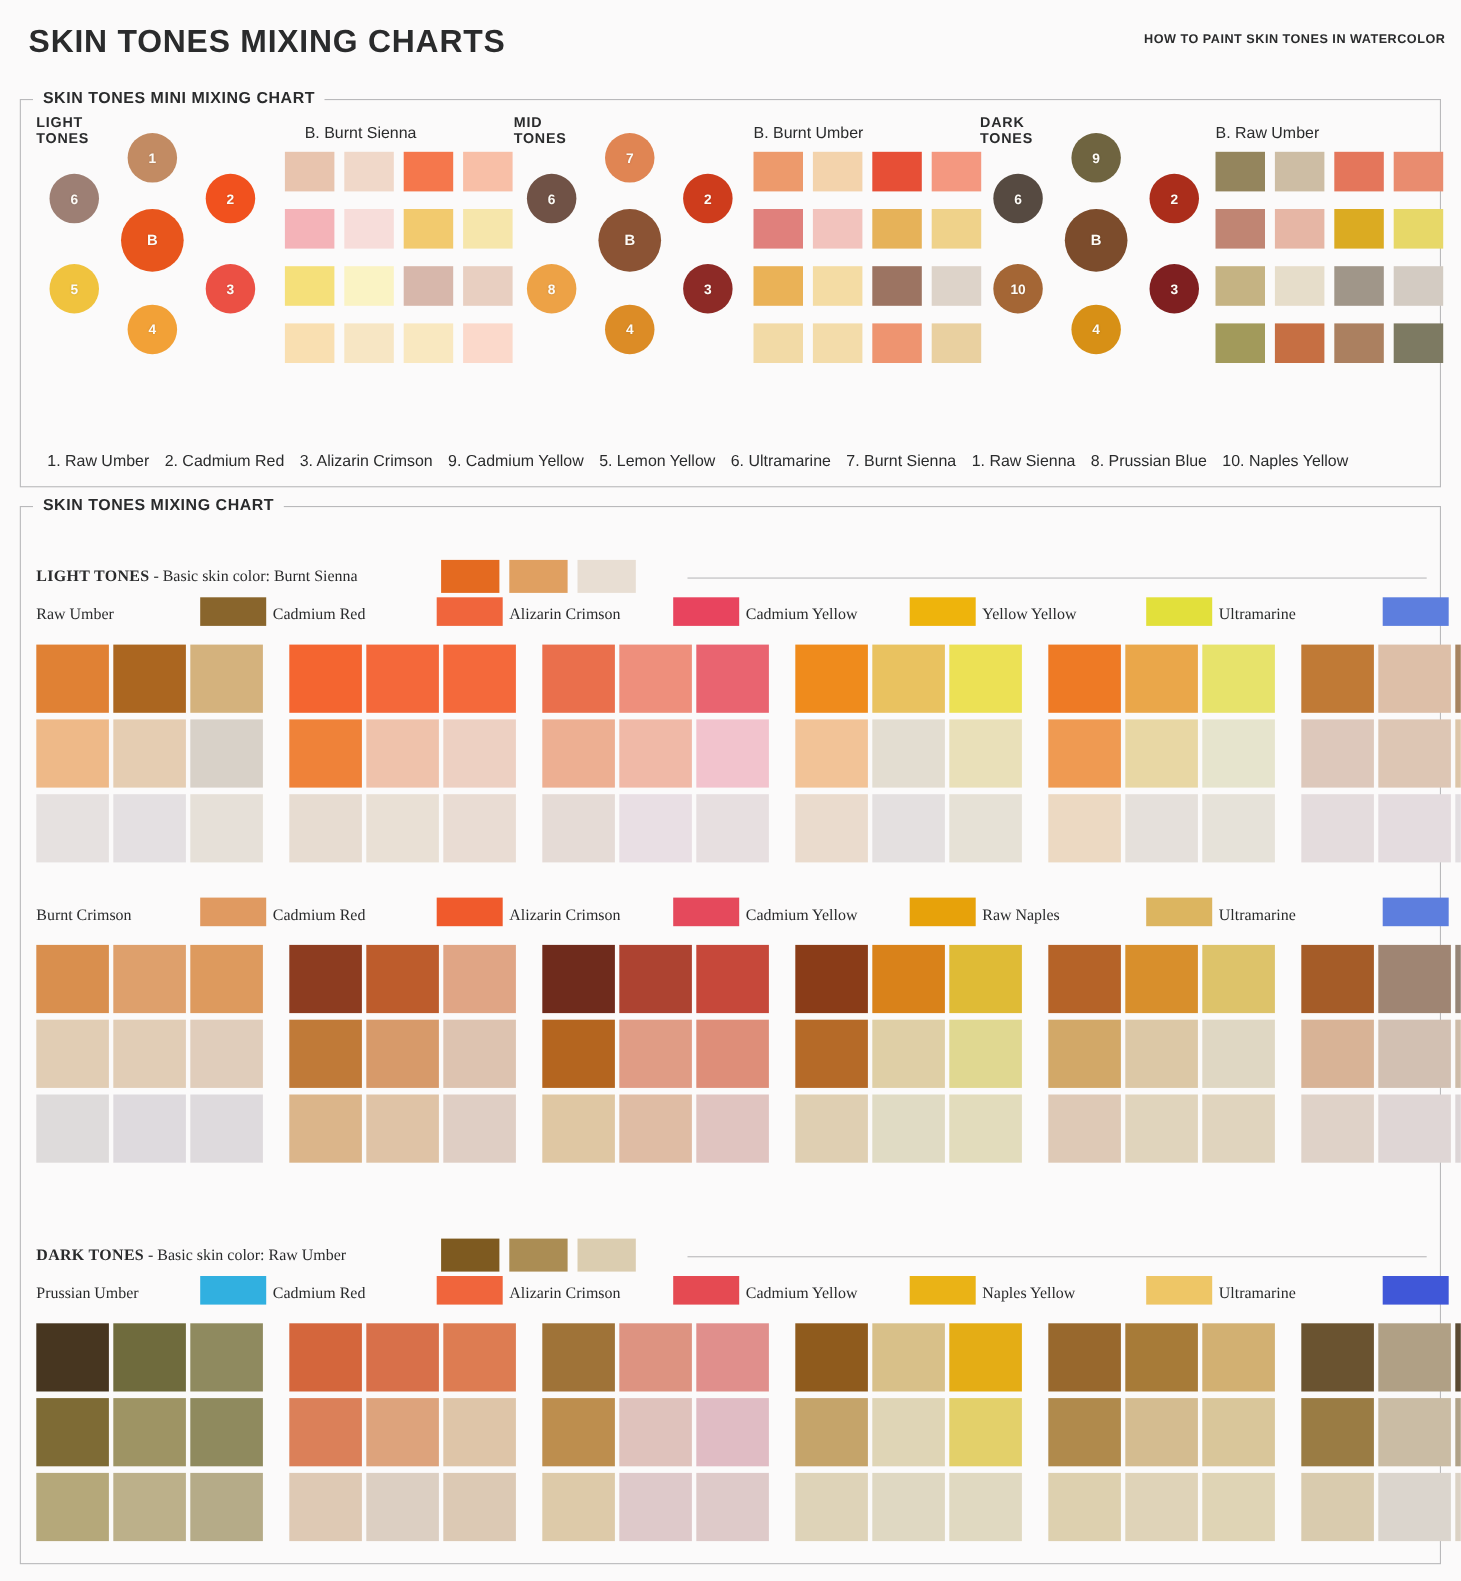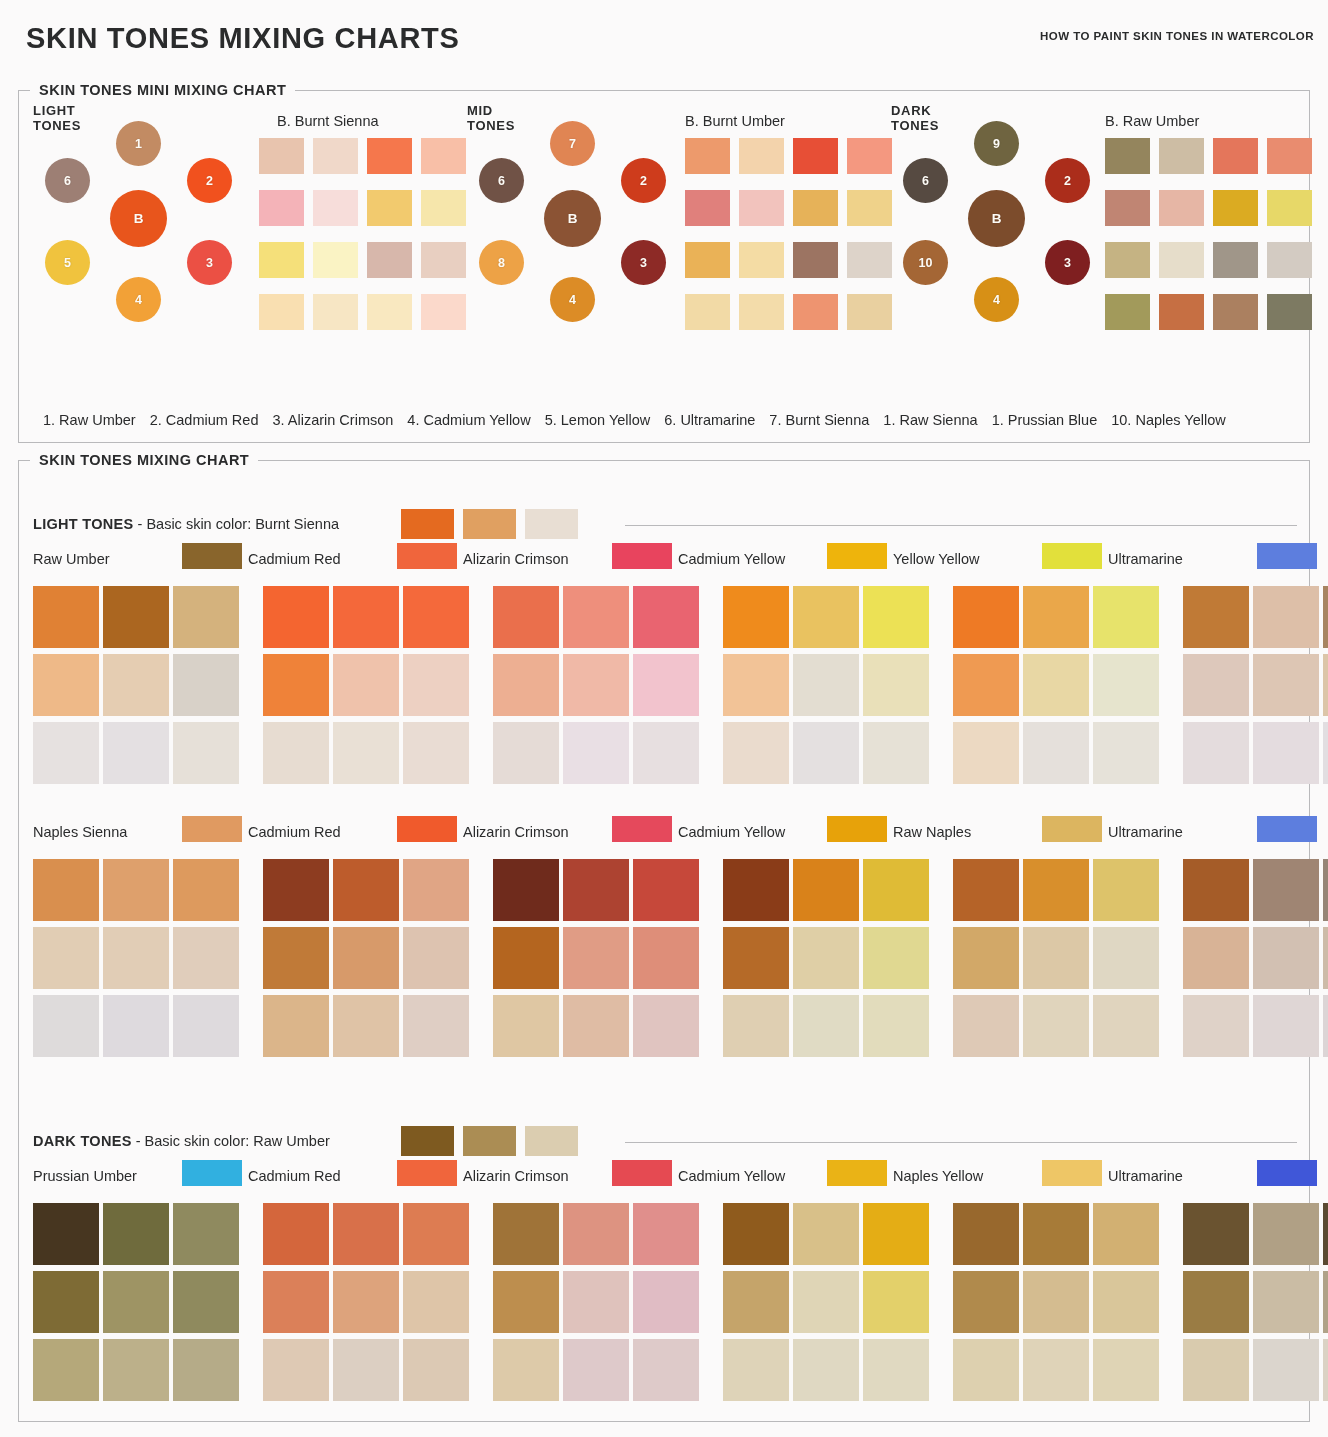--- a/index.html
+++ b/index.html
@@ -60,21 +60,21 @@
     column-gap: 9px; row-gap: 13px; }
   .mini-cell { width: 45px; height: 36px; }
 
   .mini-legend {
     position: absolute; left: 24px; bottom: 14px;
     font-size: 14.5px; color: #2a2b2c; white-space: nowrap;
   }
   .mini-legend span { margin-right: 14px; }
 
   
-  .tone-section { position: absolute; left: 14px; width: 1264px; }
+  .tone-section { position: absolute; left: 14px; width: 1264px; font-family: Liberation Serif, serif; }
   .tone-head { position: relative; height: 34px; }
   .tone-head-label { position: absolute; left: 0; top: 7px; font-size: 14.5px; color: #2a2b2c; white-space: nowrap; }
   .tone-head-label b { font-weight: bold; letter-spacing: .3px; }
   .tone-basic-swatches { position: absolute; left: 368px; top: 0; display: flex; gap: 9px; }
   .basic-sw { width: 53px; height: 30px; }
   .tone-head-rule { position: absolute; left: 592px; top: 16px; right: 0; height: 1px; background: #b9b9bb; }
 
   .pigment-row { position: relative; height: 35px; }
   .pigment-name { position: absolute; left: 0; top: 8px; font-size: 14.5px; color: #2a2b2c; white-space: nowrap; }
   .pigment-sw { position: absolute; top: 0; width: 60px; height: 26px; }
@@ -183,21 +183,21 @@
             <div class="mini-cell" style="background: rgb(230, 221, 202);"></div>
             <div class="mini-cell" style="background: rgb(160, 150, 137);"></div>
             <div class="mini-cell" style="background: rgb(211, 203, 194);"></div>
             <div class="mini-cell" style="background: rgb(162, 154, 91);"></div>
             <div class="mini-cell" style="background: rgb(198, 111, 67);"></div>
             <div class="mini-cell" style="background: rgb(171, 128, 96);"></div>
             <div class="mini-cell" style="background: rgb(125, 122, 98);"></div>
           </div>
         </div>
       </div>
-    <div class="mini-legend" id="mini-footnote"><span>1. Raw Umber</span><span>2. Cadmium Red</span><span>3. Alizarin Crimson</span><span>4. Cadmium Yellow</span><span>5. Lemon Yellow</span><span>6. Ultramarine</span><span>7. Burnt Sienna</span><span>1. Raw Sienna</span><span>1. Prussian Blue</span><span>10. Naples Yellow</span></div>
+    <div class="mini-legend" id="mini-footnote"><span>1. Raw Umber</span><span>2. Cadmium Red</span><span>3. Alizarin Crimson</span><span>9. Cadmium Yellow</span><span>5. Lemon Yellow</span><span>6. Ultramarine</span><span>7. Burnt Sienna</span><span>1. Raw Sienna</span><span>8. Prussian Blue</span><span>10. Naples Yellow</span></div>
   </div>
 
   <div class="frame" id="frame-main">
     <div class="frame-legend">SKIN TONES MIXING CHART</div>
     <div id="main-tones">
         <div class="tone-section" style="top: 48px;">
           <div class="tone-head">
             <div class="tone-head-label"><b>LIGHT TONES</b> - Basic skin color: Burnt Sienna</div>
             <div class="tone-basic-swatches">
               <div class="basic-sw" style="background: rgb(228, 106, 32);"></div>
@@ -284,21 +284,21 @@
               <div class="cell" style="background: rgb(221, 198, 180);"></div>
               <div class="cell" style="background: rgb(220, 197, 168);"></div>
               <div class="cell" style="background: rgb(228, 220, 221);"></div>
               <div class="cell" style="background: rgb(228, 220, 223);"></div>
               <div class="cell" style="background: rgb(226, 222, 225);"></div>
             </div>
           </div>
         </div>
         <div class="tone-section" style="top: 355px;">
           <div class="pigment-row">
-            <div class="pigment-name" style="left: 0px;">Naples Sienna</div>
+            <div class="pigment-name" style="left: 0px;">Burnt Crimson</div>
             <div class="pigment-sw" style="left: 149px; background: rgb(224, 154, 97);"></div>
             <div class="pigment-name" style="left: 215px;">Cadmium Red</div>
             <div class="pigment-sw" style="left: 364px; background: rgb(240, 90, 44);"></div>
             <div class="pigment-name" style="left: 430px;">Alizarin Crimson</div>
             <div class="pigment-sw" style="left: 579px; background: rgb(229, 73, 92);"></div>
             <div class="pigment-name" style="left: 645px;">Cadmium Yellow</div>
             <div class="pigment-sw" style="left: 794px; background: rgb(231, 162, 10);"></div>
             <div class="pigment-name" style="left: 860px;">Raw Naples</div>
             <div class="pigment-sw" style="left: 1009px; background: rgb(220, 181, 96);"></div>
             <div class="pigment-name" style="left: 1075px;">Ultramarine</div>

